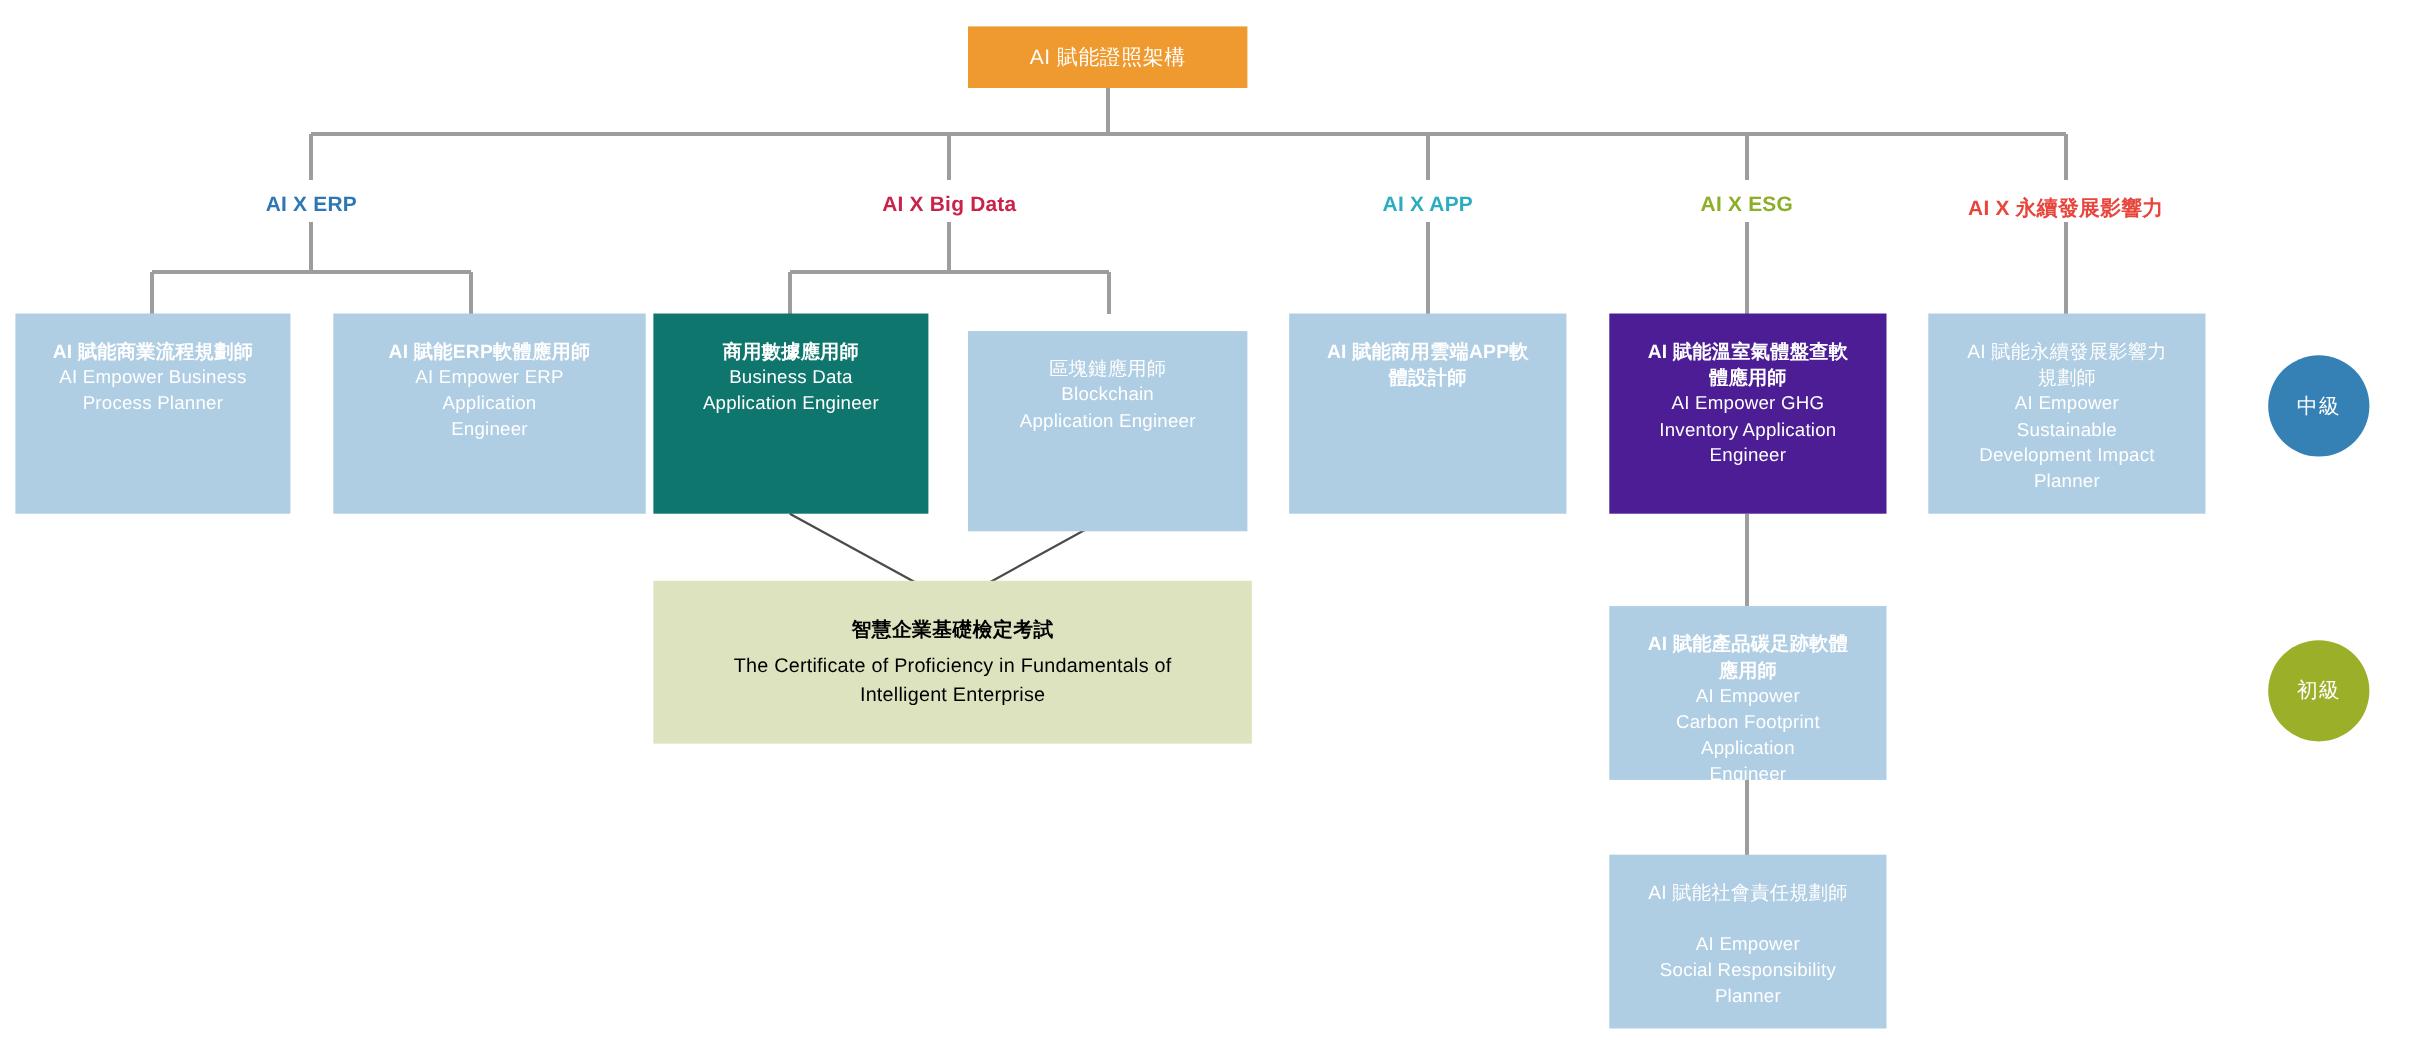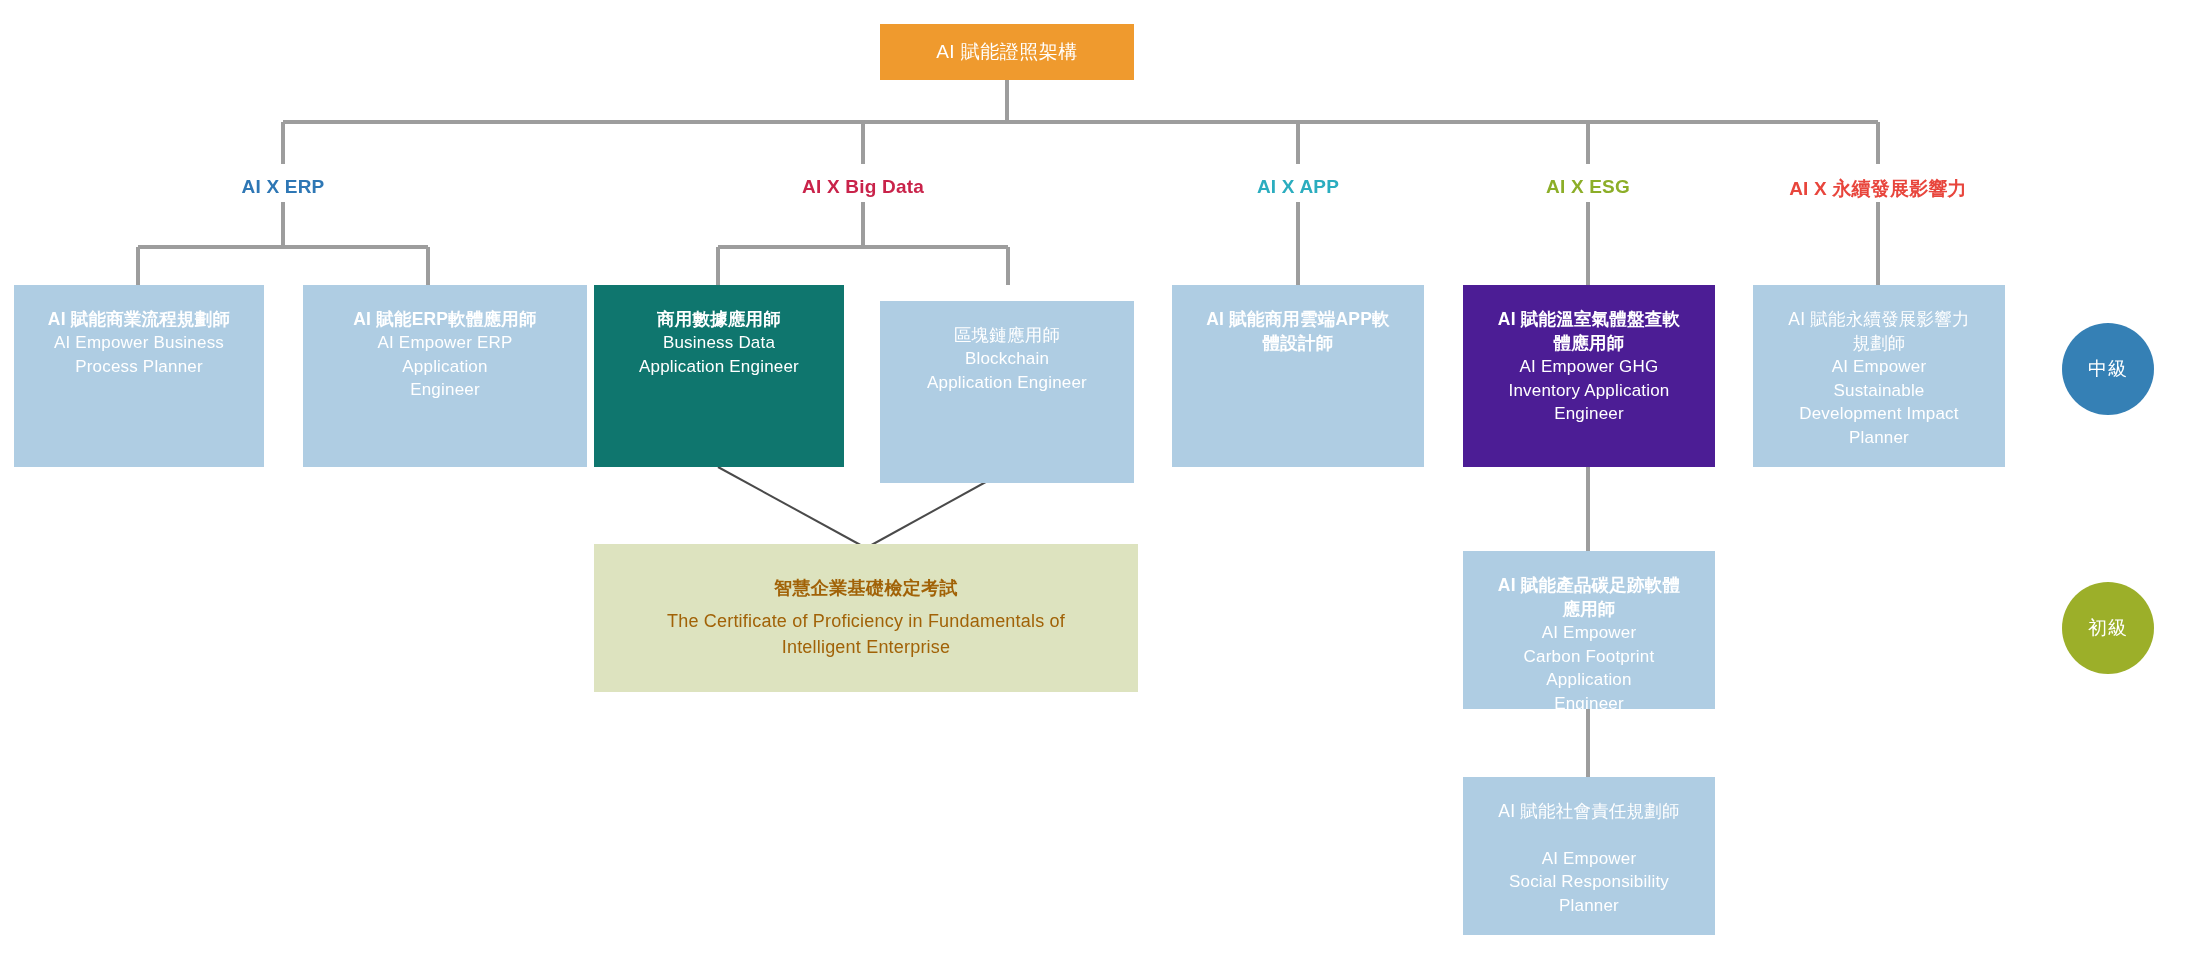--- a/index.html
+++ b/index.html
@@ -71,24 +71,24 @@
     font-weight: 400;
     line-height: 1.38;
     letter-spacing: .2px;
     white-space: pre-line;
   }
   .card.lvl-mid  { background: #AFCDE3; }
   .card.lvl-high { background: #2E7CB8; }
   
   #exam-box {
     position: absolute;
-    left: 594px; top: 544px;
+    left: 594px; top: 528px;
     width: 544px; height: 148px;
     background: #DDE3BF;
-    color: #a16207;
+    color: #000000;
     display: flex;
     flex-direction: column;
     align-items: center;
     justify-content: center;
     text-align: center;
     padding: 16px 28px;
   }
   #exam-box .zh {
     font-size: 18px; font-weight: bold; letter-spacing: .4px;
     margin-bottom: 9px;

